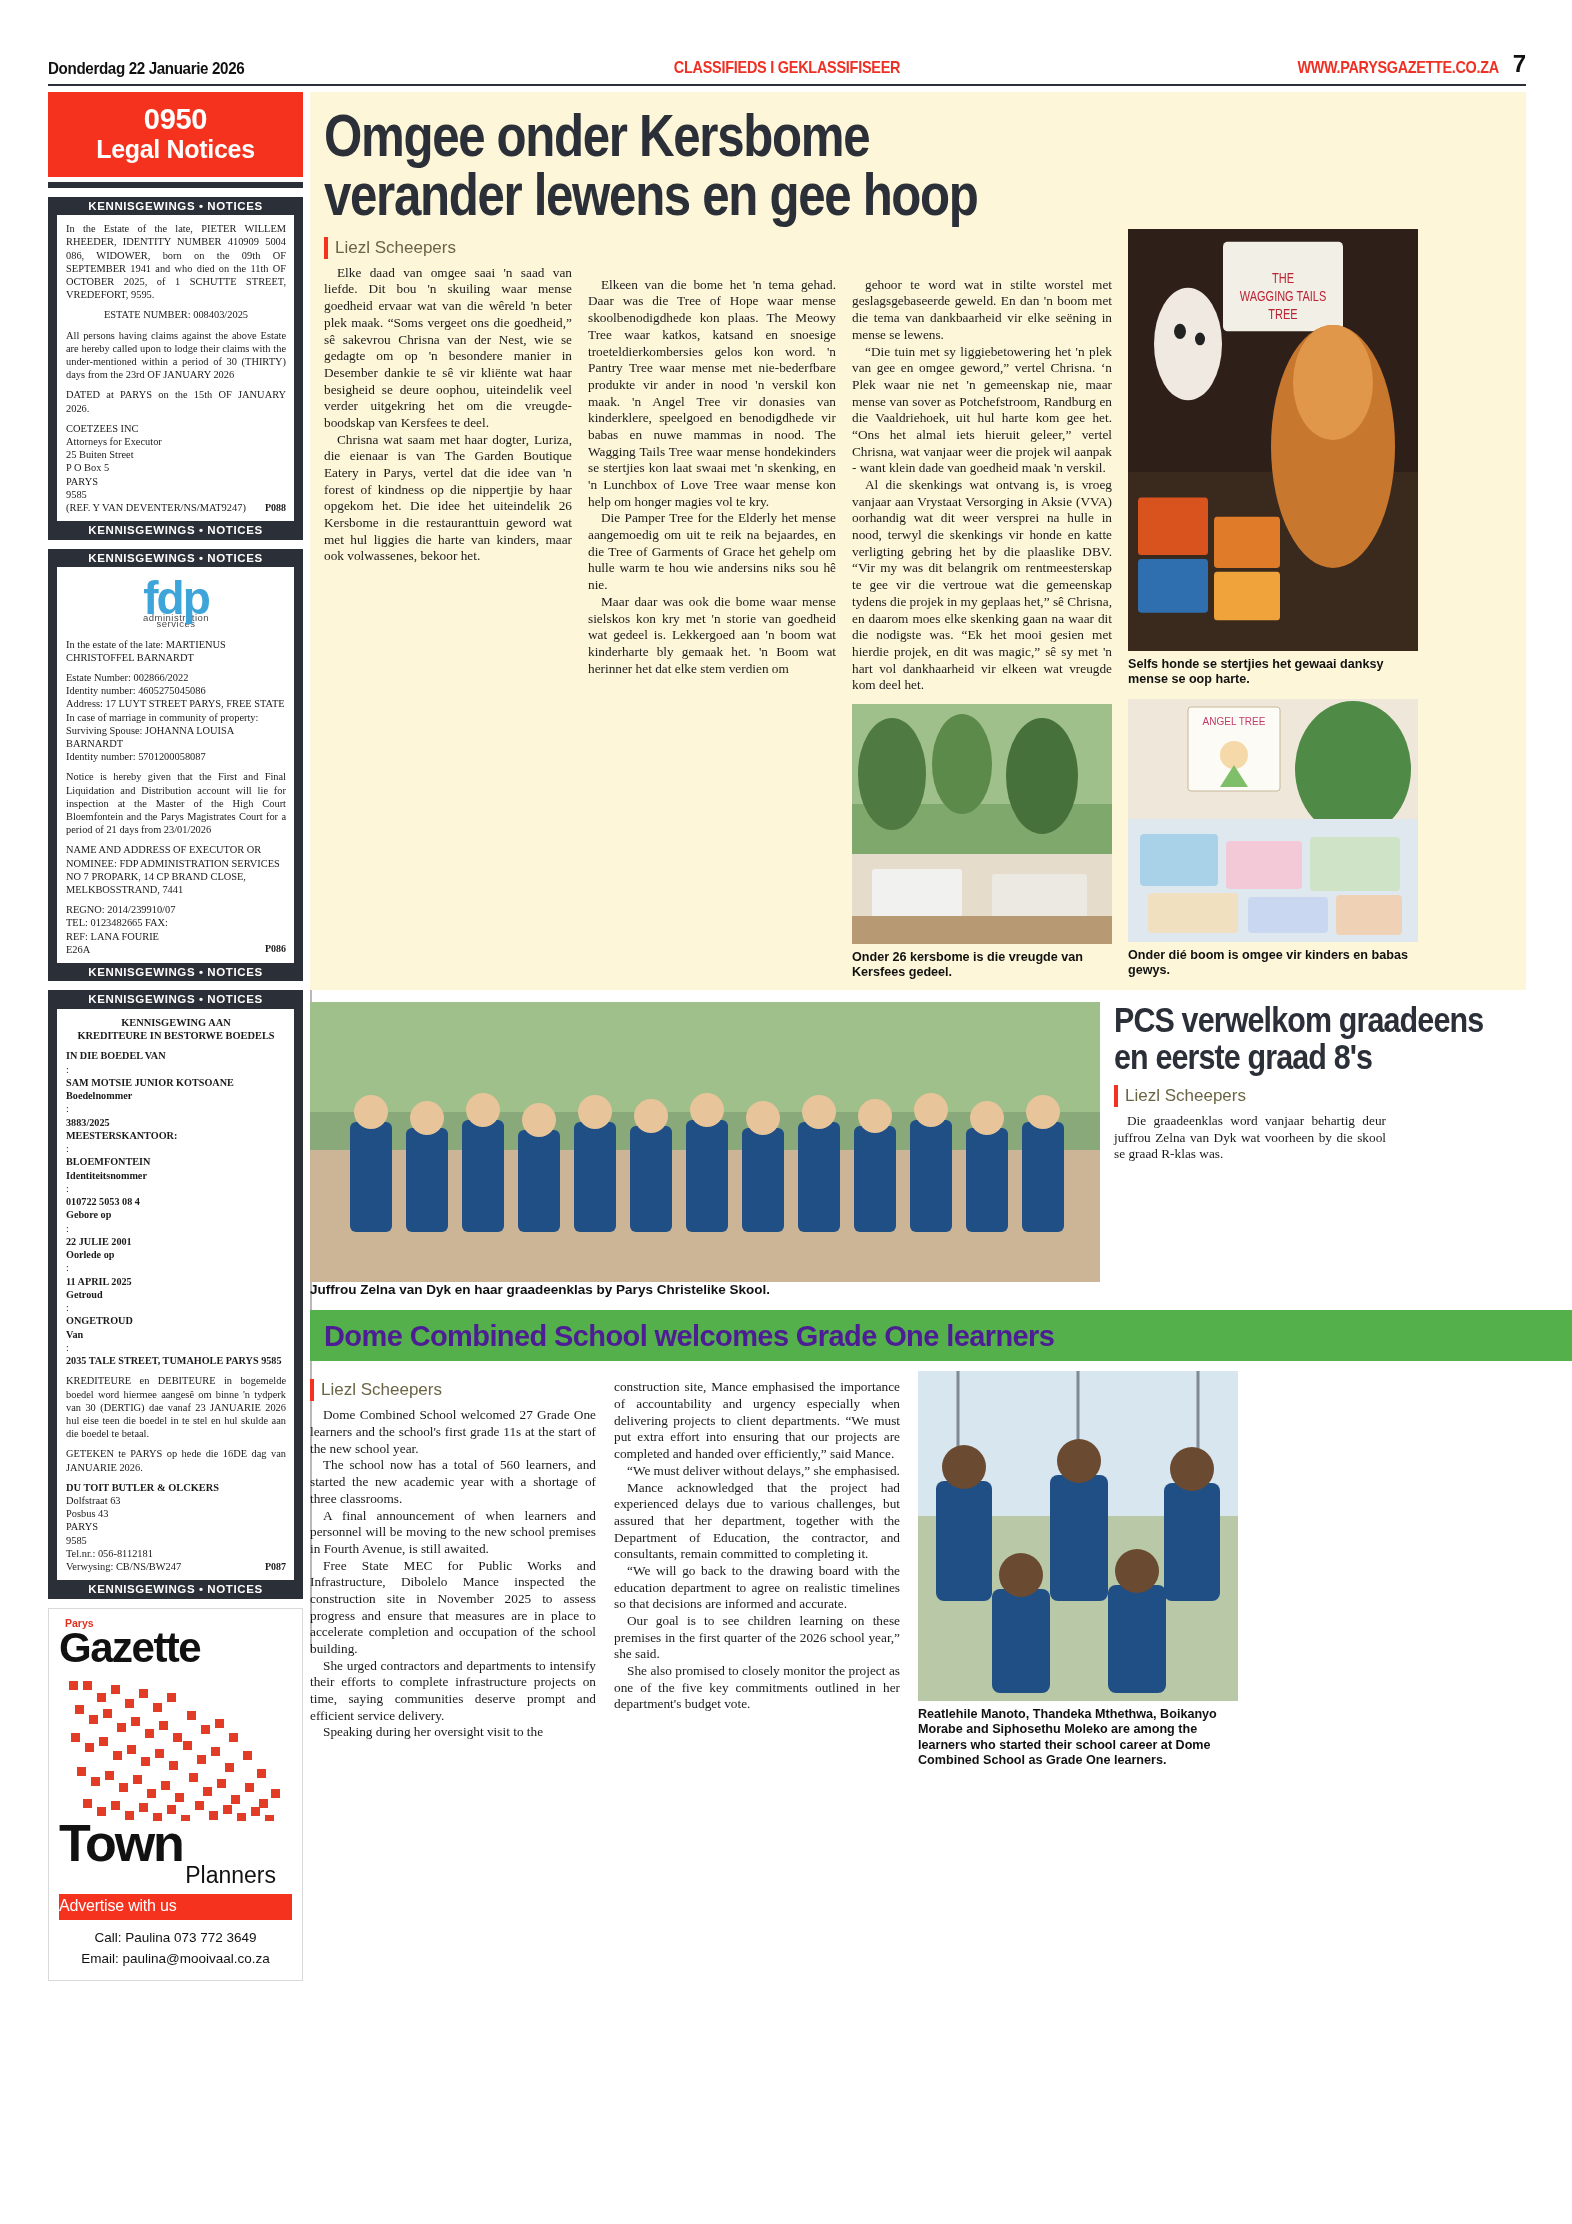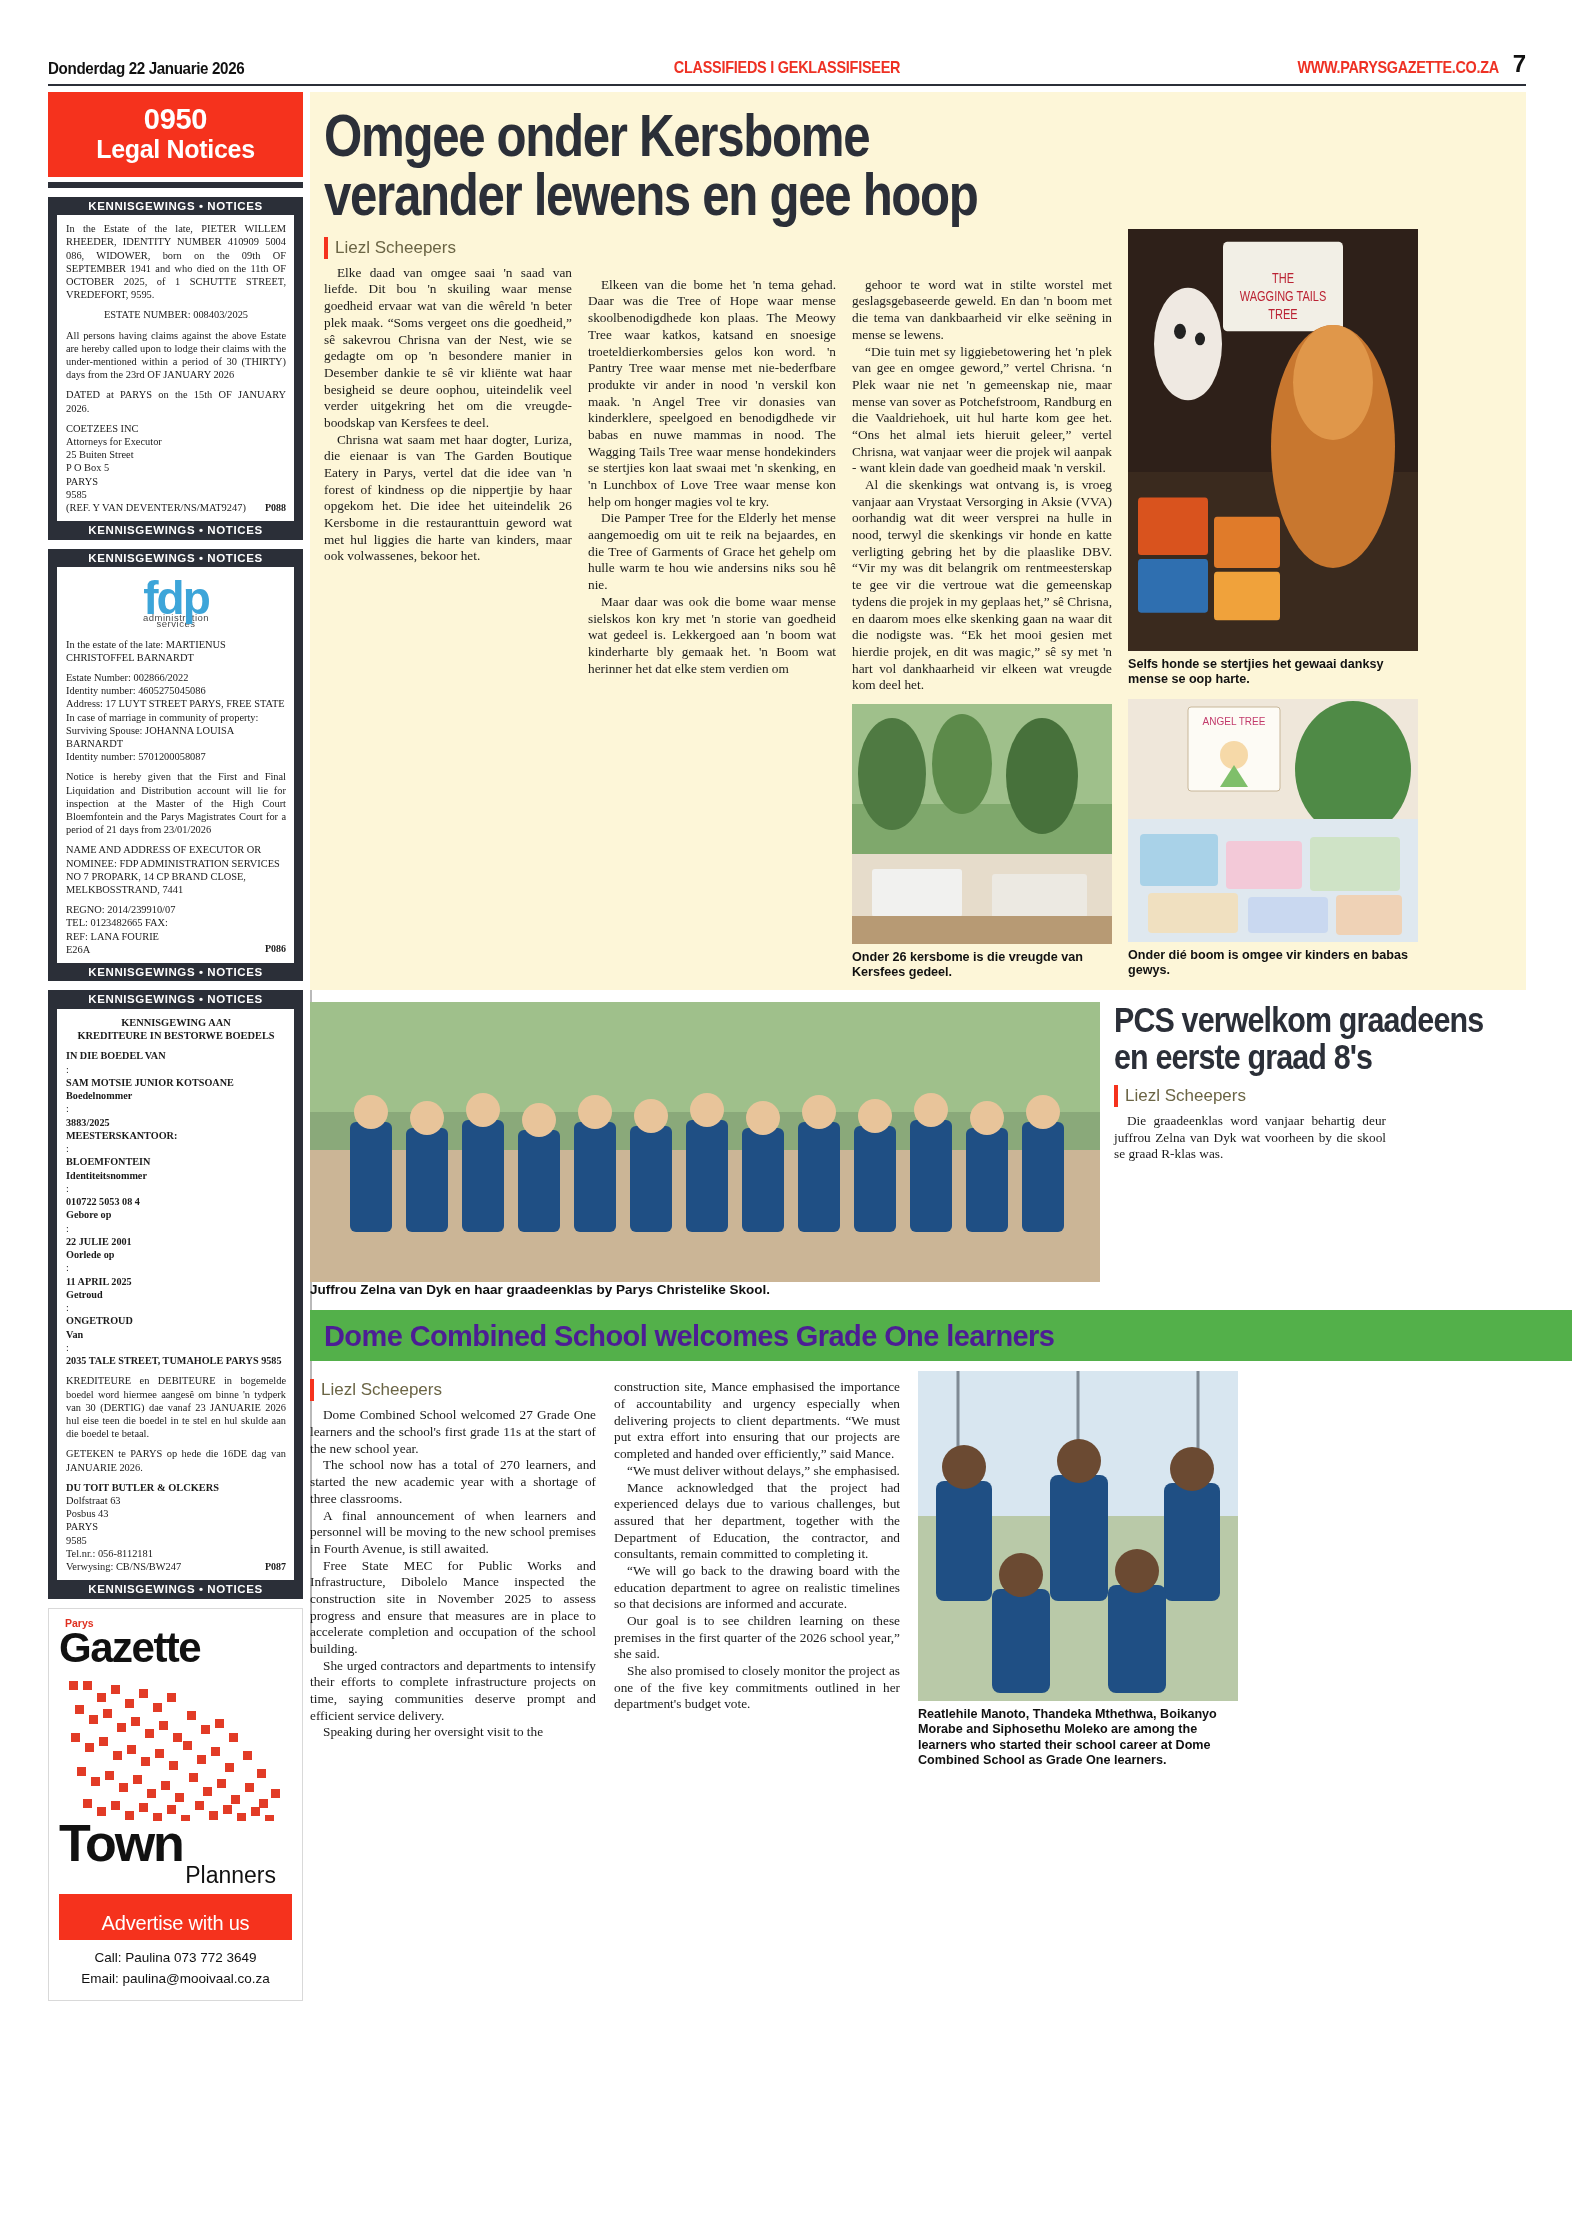--- a/index.html
+++ b/index.html
@@ -120,23 +120,23 @@
     font-family:"Liberation Sans", sans-serif; font-weight:bold;
     font-size:52px; line-height:0.88; letter-spacing:-2px; color:#111;
     text-align:left;
   }
   .gz-planners {
     font-family:"Liberation Sans", sans-serif;
     font-size:23px; line-height:1; color:#111; text-align:right;
     margin-top:-2px; padding-right:16px;
   }
   .gz-advert {
-    background:#f5321d; color:#fff; text-align:center;
-    font-family:"Liberation Sans", sans-serif; font-size:20px;
-    padding:18px 0 5px 0; margin-top:7px; letter-spacing:-0.2px;
+    background:#f5321d; color:#fff; text-align:left;
+    font-family:"Liberation Sans", sans-serif; font-size:16px;
+    padding:3px 0 5px 0; margin-top:7px; letter-spacing:-0.2px;
   }
   .gz-contact {
     text-align:center; font-family:"Liberation Sans", sans-serif;
     font-size:13.5px; line-height:1.55; margin-top:8px; color:#111;
   }
 
   
   .main-region { position:absolute; left:310px; top:92px; width:1216px; }
   .main-vrule {
     position:absolute; left:310px; top:92px; width:2px; height:1560px; background:#b9b9b9;
@@ -569,21 +569,21 @@
       </div>
     </div>
 
     <div class="greenband">Dome Combined School welcomes Grade One  learners</div>
 
     <div class="story3">
       <div class="s3-col">
         <div class="byline" style="margin-top:8px">Liezl Scheepers</div>
         <div class="bodytext">
           <p>Dome Combined School welcomed 27 Grade One learners and the school's first grade 11s at the start of the new school year.</p>
-          <p>The school now has a total of 270 learners, and started the new academic year with a shortage of three classrooms.</p>
+          <p>The school now has a total of 560 learners, and started the new academic year with a shortage of three classrooms.</p>
           <p>A final announcement of when learners and personnel will be moving to the new school premises in Fourth Avenue, is still awaited.</p>
           <p>Free State MEC for Public Works and Infrastructure, Dibolelo Mance inspected the construction site in November 2025 to assess progress and ensure that measures are in place to accelerate completion and occupation of the school building.</p>
           <p>She urged contractors and departments to intensify their efforts to complete infrastructure projects on time, saying communities deserve prompt and efficient service delivery.</p>
           <p>Speaking during her oversight visit to the</p>
         </div>
       </div>
 
       <div class="s3-col">
         <div style="height:8px"></div>
         <div class="bodytext">

